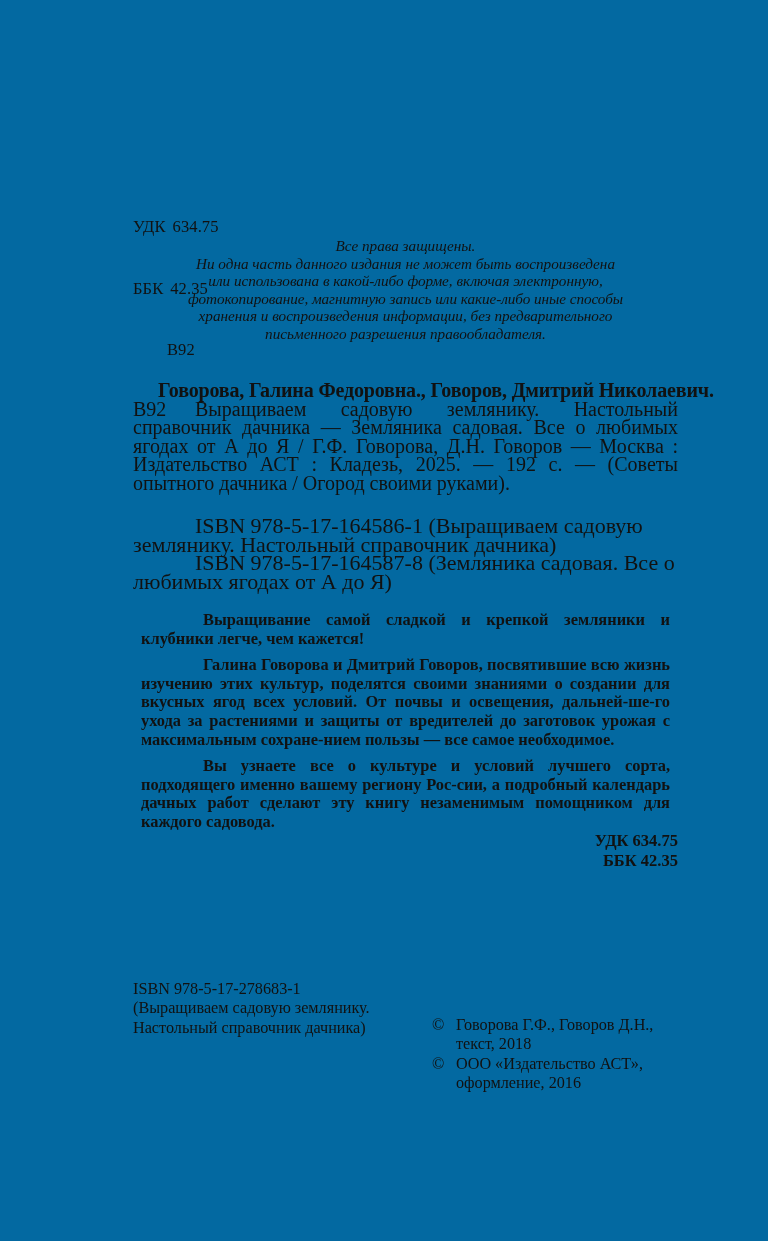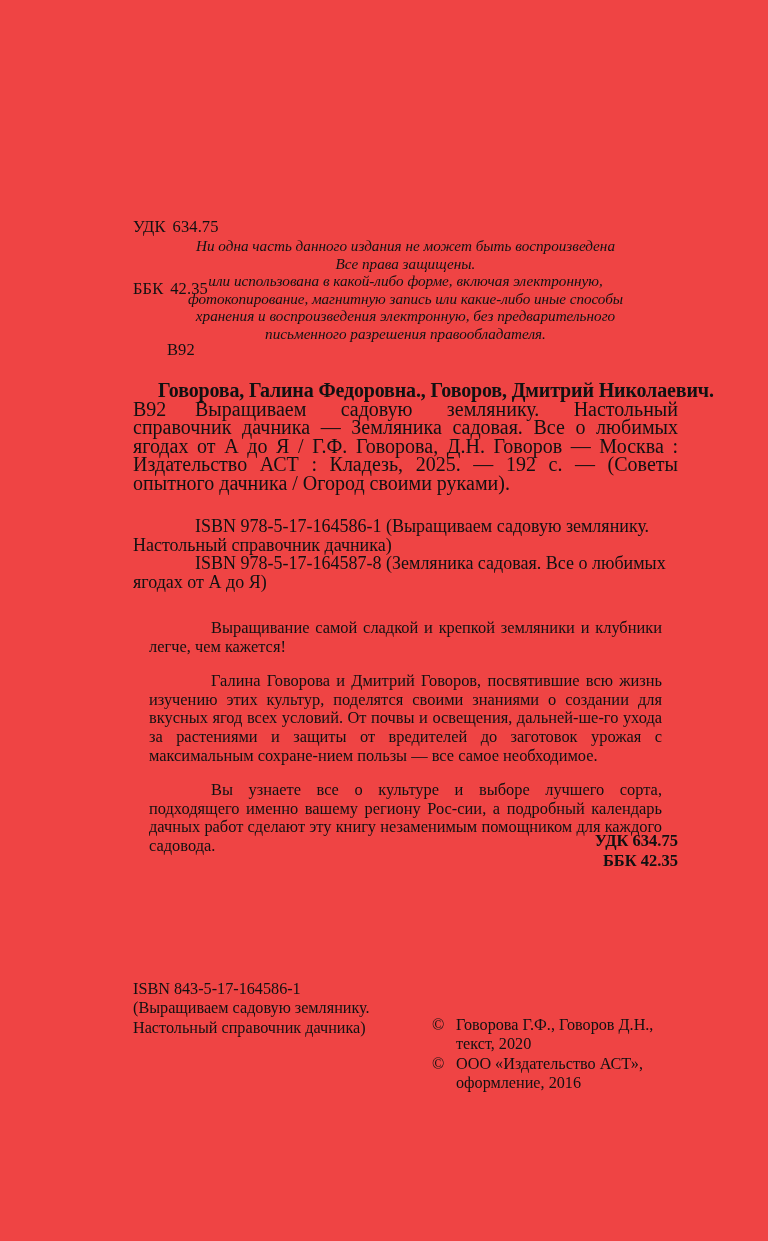--- a/index.html
+++ b/index.html
@@ -16,21 +16,21 @@
     font-family: "Liberation Serif", "DejaVu Serif", serif;
     color: #111111;
     -webkit-font-smoothing: antialiased;
   }
   .page {
     position: absolute;
     left: 0;
     top: 0;
     width: 768px;
     height: 1241px;
-    background: #ef4444;
+    background: #0369a1;
   }
 
   
   .codes {
     position: absolute;
     left: 133px;
     top: 176px;
     font-size: 16.5px;
     line-height: 20.5px;
     letter-spacing: 0.1px;
@@ -86,44 +86,45 @@
     text-indent: 62px;
     text-align: justify;
   }
 
   
   .isbn-block {
     position: absolute;
     left: 133px;
     top: 517px;
     width: 545px;
-    font-size: 18px;
+    font-size: 22px;
     line-height: 18.6px;
   }
   .isbn-block p {
     margin: 0;
     text-indent: 62px;
     text-align: left;
   }
 
   
   .annotation {
     position: absolute;
     left: 133px;
     top: 603px;
     width: 545px;
     font-size: 16.4px;
     line-height: 18.6px;
   }
   .annotation p {
-    margin: 16px;
+    margin: 8px;
     text-indent: 62px;
     text-align: justify;
     text-align-last: left;
     hyphens: manual;
+    font-weight: bold;
   }
 
   
   .codes-right {
     position: absolute;
     left: 378px;
     top: 831px;
     width: 300px;
     text-align: right;
     font-weight: bold;
@@ -172,65 +173,65 @@
 
 <div class="page">
 
   <div class="codes">
     <span class="code-line"><span class="lbl">УДК</span><span>634.75</span></span>
     <span class="code-line"><span class="lbl">ББК</span><span>42.35</span></span>
     <span class="code-line author-mark">В92</span>
   </div>
 
   <div class="rights">
+    <span class="rline">Все права защищены.</span>
     <span class="rline">Ни одна часть данного издания не может быть воспроизведена</span>
-    <span class="rline">Все права защищены.</span>
     <span class="rline">или использована в какой-либо форме, включая электронную,</span>
     <span class="rline wide">фотокопирование, магнитную запись или какие-либо иные способы</span>
-    <span class="rline">хранения и воспроизведения электронную, без предварительного</span>
+    <span class="rline">хранения и воспроизведения информации, без предварительного</span>
     <span class="rline">письменного разрешения правообладателя.</span>
   </div>
 
   <div class="biblio">
     <div class="authors">Говорова, Галина Федоровна., Говоров, Дмитрий Николаевич.</div>
     <div class="record">
       <span class="mark">В92</span>
       <span class="body">Выращиваем садовую землянику. Настольный справочник дачника — Земляника садовая. Все о любимых ягодах от А до Я / Г.Ф. Говорова, Д.Н. Говоров — Москва : Издательство АСТ : Кладезь, 2025. — 192 с. — (Советы опытного дачника / Огород своими руками).</span>
     </div>
   </div>
 
   <div class="isbn-block">
     <p>ISBN 978-5-17-164586-1 (Выращиваем садовую землянику. Настольный справочник дачника)</p>
     <p>ISBN 978-5-17-164587-8 (Земляника садовая. Все о любимых ягодах от А до Я)</p>
   </div>
 
   <div class="annotation">
     <p>Выращивание самой сладкой и крепкой земляники и клубники легче, чем кажется!</p>
     <p>Галина Говорова и Дмитрий Говоров, посвятившие всю жизнь изучению этих культур, поделятся своими знаниями о создании для вкусных ягод всех условий. От почвы и освещения, дальней-ше-го ухода за растениями и защиты от вредителей до заготовок урожая с максимальным сохране-нием пользы — все самое необходимое.</p>
-    <p>Вы узнаете все о культуре и выборе лучшего сорта, подходящего именно вашему региону Рос-сии, а подробный календарь дачных работ сделают эту книгу незаменимым помощником для каждого садовода.</p>
+    <p>Вы узнаете все о культуре и условий лучшего сорта, подходящего именно вашему региону Рос-сии, а подробный календарь дачных работ сделают эту книгу незаменимым помощником для каждого садовода.</p>
   </div>
 
   <div class="codes-right">
     <span>УДК 634.75</span>
     <span>ББК 42.35</span>
   </div>
 
   <div class="footer">
 
     <div class="col-isbn">
-      <span>ISBN 843-5-17-164586-1</span>
+      <span>ISBN 978-5-17-278683-1</span>
       <span>(Выращиваем садовую землянику.</span>
       <span>Настольный справочник дачника)</span>
     </div>
 
     <div class="col-copy">
       <p class="copy-entry">
         <span class="sym">©</span>
         <span class="ln">Говорова Г.Ф., Говоров Д.Н.,</span>
-        <span class="ln">текст, 2020</span>
+        <span class="ln">текст, 2018</span>
       </p>
       <p class="copy-entry">
         <span class="sym">©</span>
         <span class="ln">ООО «Издательство АСТ»,</span>
         <span class="ln">оформление, 2016</span>
       </p>
     </div>
 
   </div>
 

